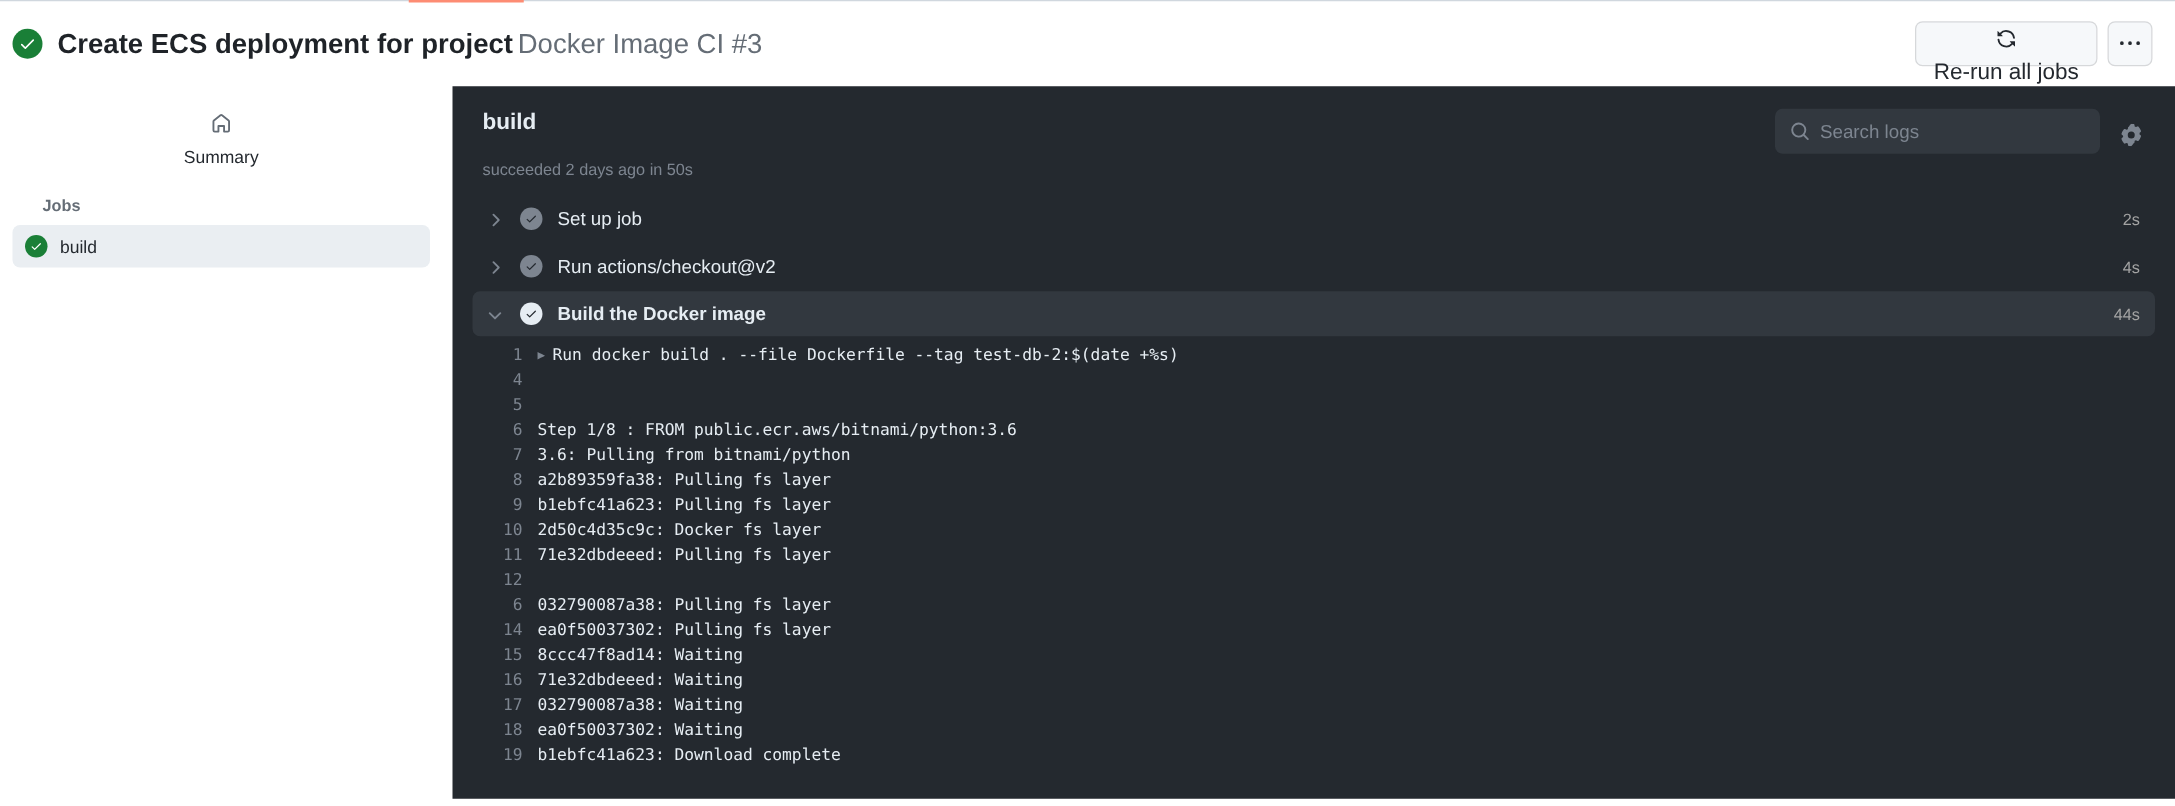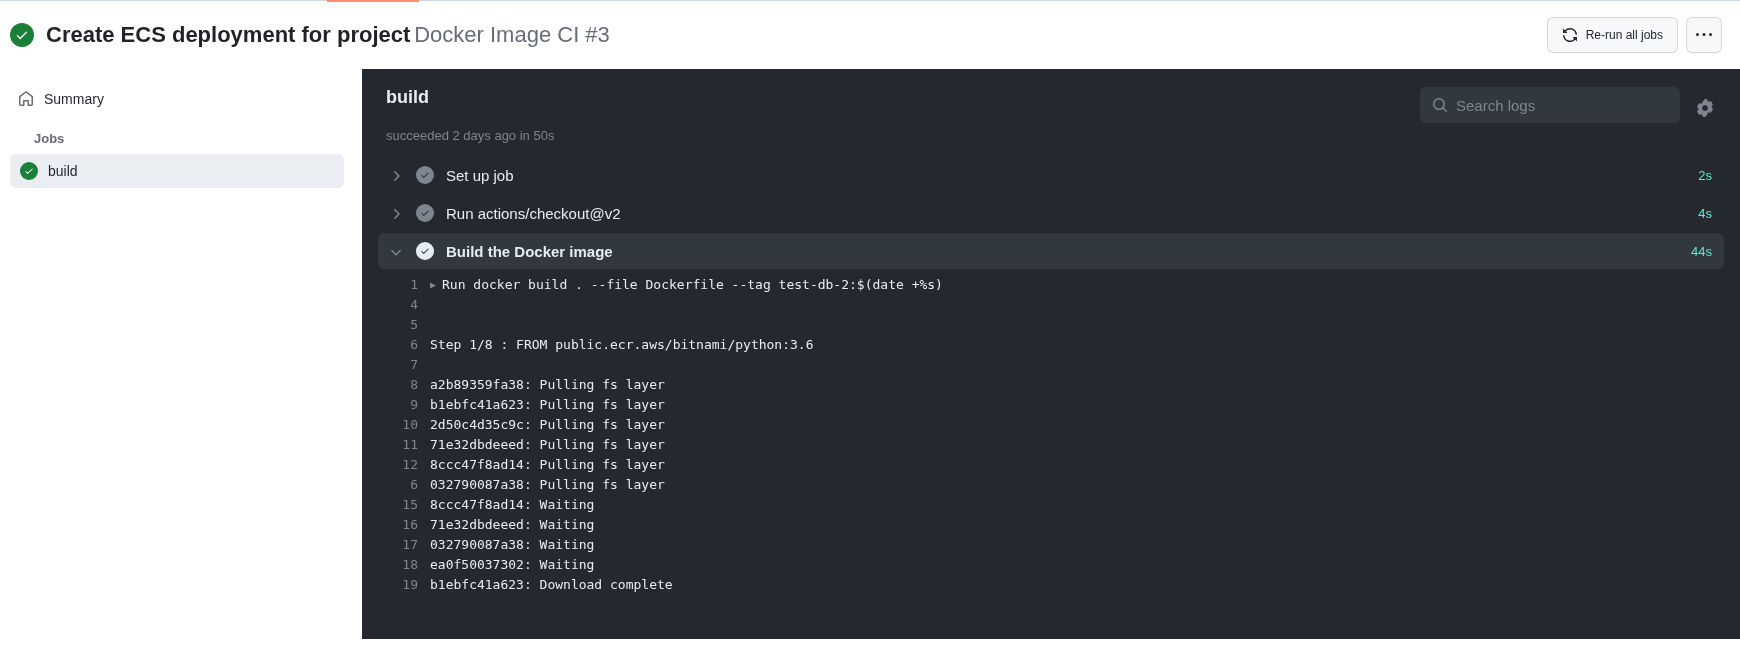--- a/index.html
+++ b/index.html
@@ -46,44 +46,46 @@
   justify-content: center;
 }
 .workflow-title { font-size: 22px; font-weight: 600; color: #1f2328; }
 .workflow-subtitle { font-size: 22px; font-weight: 400; color: #656d76; }
 .header-right { display: flex; align-items: center; gap: 8px; }
 .btn {
   background: #f6f8fa;
   border: 1px solid rgba(31,35,40,0.15);
   border-radius: 6px;
   padding: 5px 14px;
-  font-size: 12px;
+  font-size: 18px;
   font-weight: 500;
   color: #24292f;
   display: flex;
   align-items: center;
   gap: 8px;
   cursor: pointer;
   height: 36px;
+  flex-direction: column;
 }
 .btn-icon {
   width: 36px;
   padding: 5px 8px;
   justify-content: center;
 }
 .main { display: flex; height: calc(100% - 75px); }
 .sidebar { width: 362px; padding: 16px 18px 16px 10px; }
 .sidebar-link {
   display: flex;
   align-items: center;
   gap: 10px;
   padding: 6px 8px;
   border-radius: 6px;
   cursor: pointer;
   color: #24292f;
+  flex-direction: column;
 }
 .sidebar-section-label {
   font-size: 13px;
   font-weight: 600;
   color: #656d76;
   padding: 18px 8px 8px 8px;
   margin-left: 16px;
 }
 .sidebar-job {
   display: flex;
@@ -166,21 +168,21 @@
   border-radius: 50%;
   background: #7d8590;
   display: flex;
   align-items: center;
   justify-content: center;
   flex-shrink: 0;
 }
 .step-status.white { background: #e6edf3; }
 .step-name { font-size: 15px; color: #e6edf3; font-weight: 400; }
 .step.expanded .step-name { font-weight: 600; }
-.step-duration { font-size: 13px; color: #5eead4; }
+.step-duration { font-size: 13px; color: #a3a3a3; }
 .log-body {
   font-family: ui-monospace, SFMono-Regular, "SF Mono", Menlo, Consolas, monospace;
   font-size: 13px;
   line-height: 20px;
   padding: 4px 0 0 0;
 }
 .log-line { display: flex; }
 .log-num {
   width: 52px;
   text-align: right;
@@ -327,46 +329,50 @@
         <div class="log-line">
           <div class="log-num">5</div>
           <div class="log-text"></div>
         </div>
         <div class="log-line">
           <div class="log-num">6</div>
           <div class="log-text">Step 1/8 : FROM public.ecr.aws/bitnami/python:3.6</div>
         </div>
         <div class="log-line">
           <div class="log-num">7</div>
+          <div class="log-text">3.6: Pulling from bitnami/python</div>
         </div>
         <div class="log-line">
           <div class="log-num">8</div>
           <div class="log-text">a2b89359fa38: Pulling fs layer</div>
         </div>
         <div class="log-line">
           <div class="log-num">9</div>
           <div class="log-text">b1ebfc41a623: Pulling fs layer</div>
         </div>
         <div class="log-line">
           <div class="log-num">10</div>
-          <div class="log-text">2d50c4d35c9c: Pulling fs layer</div>
+          <div class="log-text">2d50c4d35c9c: Docker fs layer</div>
         </div>
         <div class="log-line">
           <div class="log-num">11</div>
           <div class="log-text">71e32dbdeeed: Pulling fs layer</div>
         </div>
         <div class="log-line">
           <div class="log-num">12</div>
-          <div class="log-text">8ccc47f8ad14: Pulling fs layer</div>
         </div>
         <div class="log-line">
           <div class="log-num">6</div>
           <div class="log-text">032790087a38: Pulling fs layer</div>
         </div>
         <div class="log-line">
+          <div class="log-num">14</div>
+          <div class="log-text">ea0f50037302: Pulling fs layer</div>
+        </div>
+        <div class="log-line">
           <div class="log-num">15</div>
           <div class="log-text">8ccc47f8ad14: Waiting</div>
         </div>
         <div class="log-line">
           <div class="log-num">16</div>
           <div class="log-text">71e32dbdeeed: Waiting</div>
         </div>
         <div class="log-line">
           <div class="log-num">17</div>
           <div class="log-text">032790087a38: Waiting</div>

